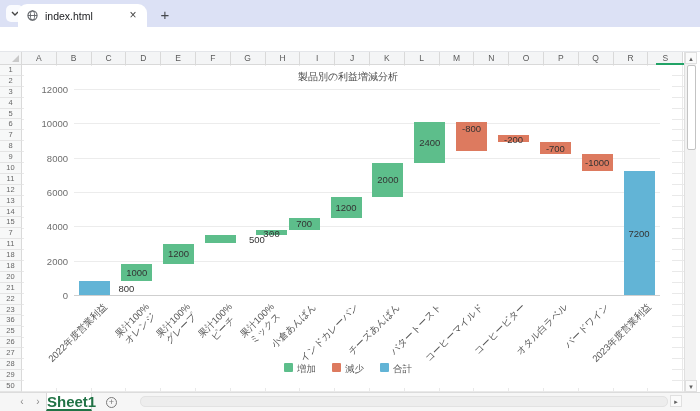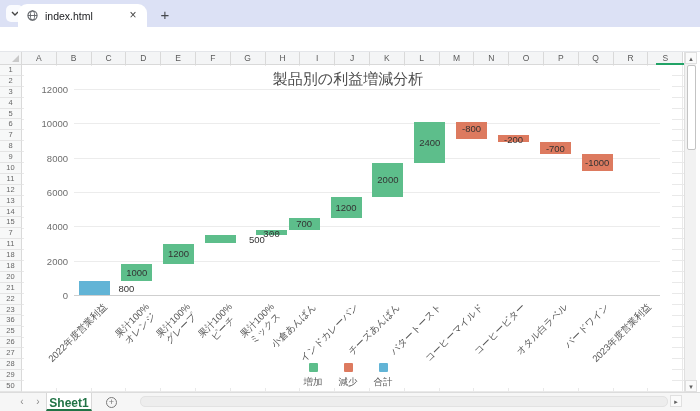--- a/index.html
+++ b/index.html
@@ -64,42 +64,42 @@
     font-size:7px; text-align:center; line-height:12px; border:1px solid #e0e0e0; }
   #vthumb { left:1.5px; top:13px; width:9px; height:85px; background:#fff;
     border:1px solid #c3c3c3; border-radius:2px; }
   #vscroll-down { position:absolute; left:0; bottom:0; }
   #sheetbar { left:0; top:340px; width:700px; height:19px; background:#f6f6f6;
     border-top:1px solid #dcdcdc; display:flex; align-items:stretch; }
   .sheetnav { width:16px; text-align:center; color:#8a8a8a; font-size:10px; line-height:18px; }
   #sheetbar-pad { width:14px; }
   #sheet-tab { width:46px; background:#fff; border-left:1px solid #d8d8d8;
     border-right:1px solid #d8d8d8; border-bottom:2px solid #217346; text-align:center; }
-  #sheet-tab span { font-size:12px; font-weight:bold; color:#217346; line-height:17px; }
+  #sheet-tab span { font-size:15px; font-weight:bold; color:#217346; line-height:17px; }
   #add-sheet { width:11px; height:11px; border:1px solid #7a7a7a; border-radius:50%;
     color:#7a7a7a; font-size:9px; line-height:9px; text-align:center; margin:3.5px 0 0 14px; }
   #hscroll-track { position:absolute; left:140px; top:344px; width:528px; height:11px;
     background:#ededed; border-radius:5px; border:1px solid #e2e2e2; }
   #hscroll-right { position:absolute; left:670px; top:343px; }
 
   
   #chart { left:24px; top:14px; width:648px; height:322px; background:#fff; }
-  #chart-title { left:0; top:4px; width:648px; text-align:center; font-size:15px;
+  #chart-title { left:0; top:4px; width:648px; text-align:center; font-size:10px;
     font-weight:500; color:#4d4d4d; }
   .gridline { left:50px; width:586px; height:1px; background:#ececec; }
   .gridline.zero { background:#cfcfcf; }
   .ytick { width:40px; text-align:right; font-size:9.5px; color:#6e6e6e; }
   .bar { position:absolute; }
   .bar-label { position:absolute; width:100%; text-align:center; font-size:9.5px;
     color:#333; }
   .xlabel { position:absolute; font-size:9.5px; color:#555; white-space:pre;
     text-align:center; transform:rotate(-45deg); transform-origin:100% 0; line-height:11px; }
   #legend { left:0; top:297px; width:648px; display:flex; justify-content:center;
     gap:16px; align-items:center; }
-  .legend-item { display:flex; align-items:center; gap:4px;flex-direction:column; }
+  .legend-item { display:flex; gap:4px; }
   .legend-swatch { width:9px; height:9px; border-radius:1px; }
   .legend-label { font-size:9.5px; color:#5a5a5a; }
 </style>
 </head>
 <body>
 
 <div id="stage">
 
   <div id="tabstrip" class="abs">
     <div id="tab-search" class="abs">
@@ -262,36 +262,39 @@
         </div>
         <div class="xlabel" style="right: 319.9px; top: 235px;">インドカレーパン</div>
         <div class="bar" style="left: 348.4px; top: 96.8px; width: 31px; height: 34.3px; background: rgb(93, 190, 139);">
           <div class="bar-label" style="top: 11.7px;">2000</div>
         </div>
         <div class="xlabel" style="right: 278.1px; top: 235px;">チーズあんぱん</div>
         <div class="bar" style="left: 390.3px; top: 55.6px; width: 31px; height: 41.2px; background: rgb(93, 190, 139);">
           <div class="bar-label" style="top: 15.1px;">2400</div>
         </div>
         <div class="xlabel" style="right: 236.2px; top: 235px;">バタートースト</div>
-        <div class="bar" style="left: 432.1px; top: 55.6px; width: 31px; height: 17px; background: rgb(221, 122, 95);">
+        <div class="bar" style="left: 432.1px; top: 55.6px; width: 31px; height: 29px; background: rgb(221, 122, 95);">
           <div class="bar-label" style="top: 1.4px;">-800</div>
         </div>
         <div class="xlabel" style="right: 194.4px; top: 235px;">コーヒーマイルド</div>
         <div class="bar" style="left: 474px; top: 69.3px; width: 31px; height: 6.9px; background: rgb(221, 122, 95);">
           <div class="bar-label" style="top: -1px;">-200</div>
         </div>
         <div class="xlabel" style="right: 152.5px; top: 235px;">コーヒービター</div>
         <div class="bar" style="left: 515.9px; top: 76.2px; width: 31px; height: 12px; background: rgb(221, 122, 95);">
           <div class="bar-label" style="top: 0.5px;">-700</div>
         </div>
         <div class="xlabel" style="right: 110.6px; top: 235px;">オタル白ラベル</div>
         <div class="bar" style="left: 557.7px; top: 88.2px; width: 31px; height: 17.2px; background: rgb(221, 122, 95);">
           <div class="bar-label" style="top: 3.1px;">-1000</div>
         </div>
         <div class="xlabel" style="right: 68.8px; top: 235px;">バードワイン</div>
+        <div class="bar" style="left: 599.6px; top: 105.4px; width: 31px; height: 123.6px; background: rgb(98, 180, 214);">
+          <div class="bar-label" style="top: 56.3px;">7200</div>
+        </div>
         <div class="xlabel" style="right: 26.9px; top: 235px;">2023年度営業利益</div>
       </div>
 
     <div id="header-accent" class="abs"></div>
 
     <div id="vscroll" class="abs">
       <div class="scroll-btn">▴</div>
       <div id="vthumb" class="abs"></div>
       <div class="scroll-btn" id="vscroll-down">▾</div>
     </div>

